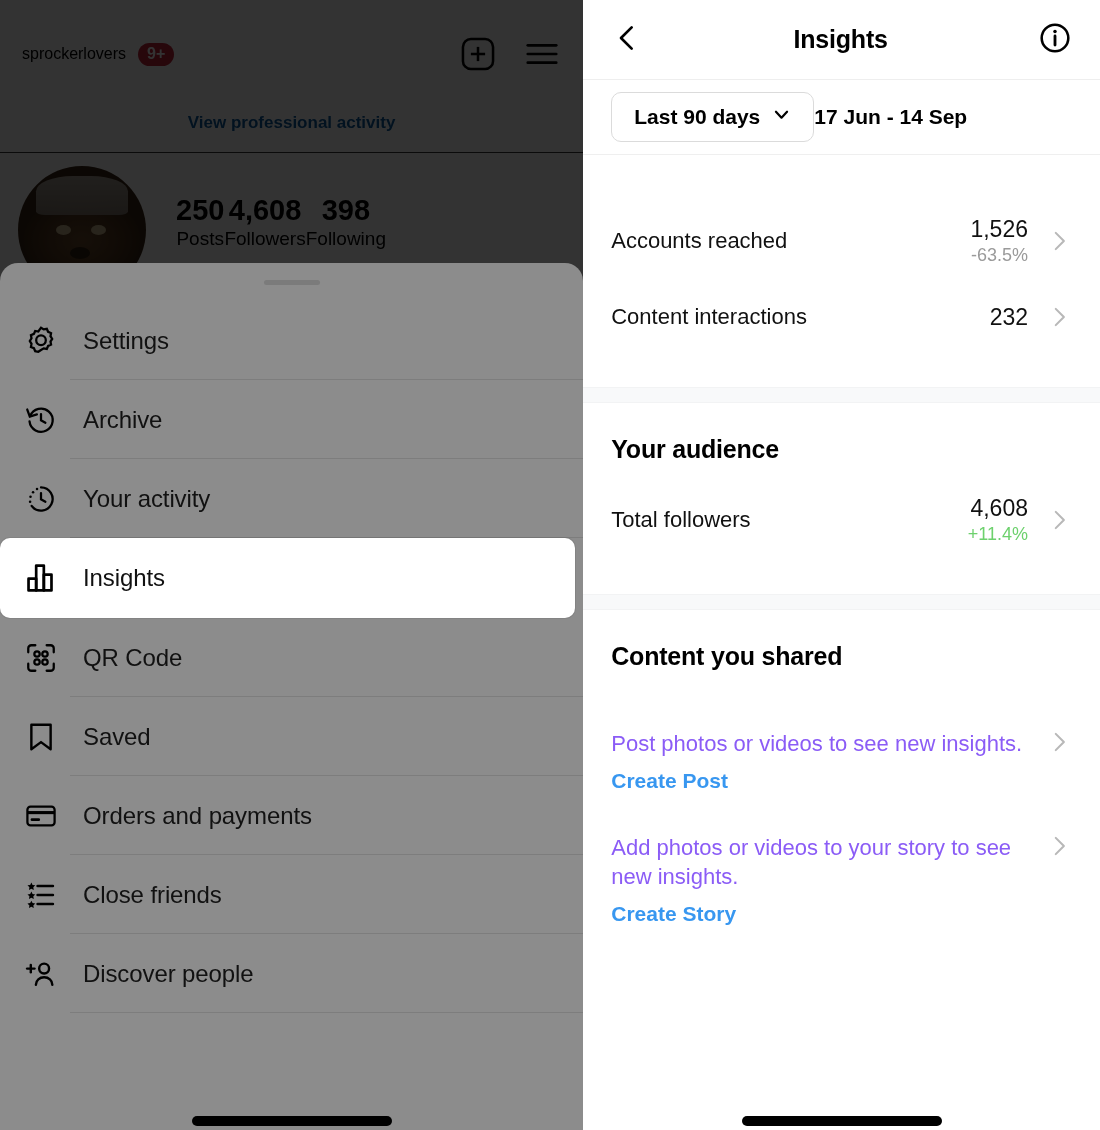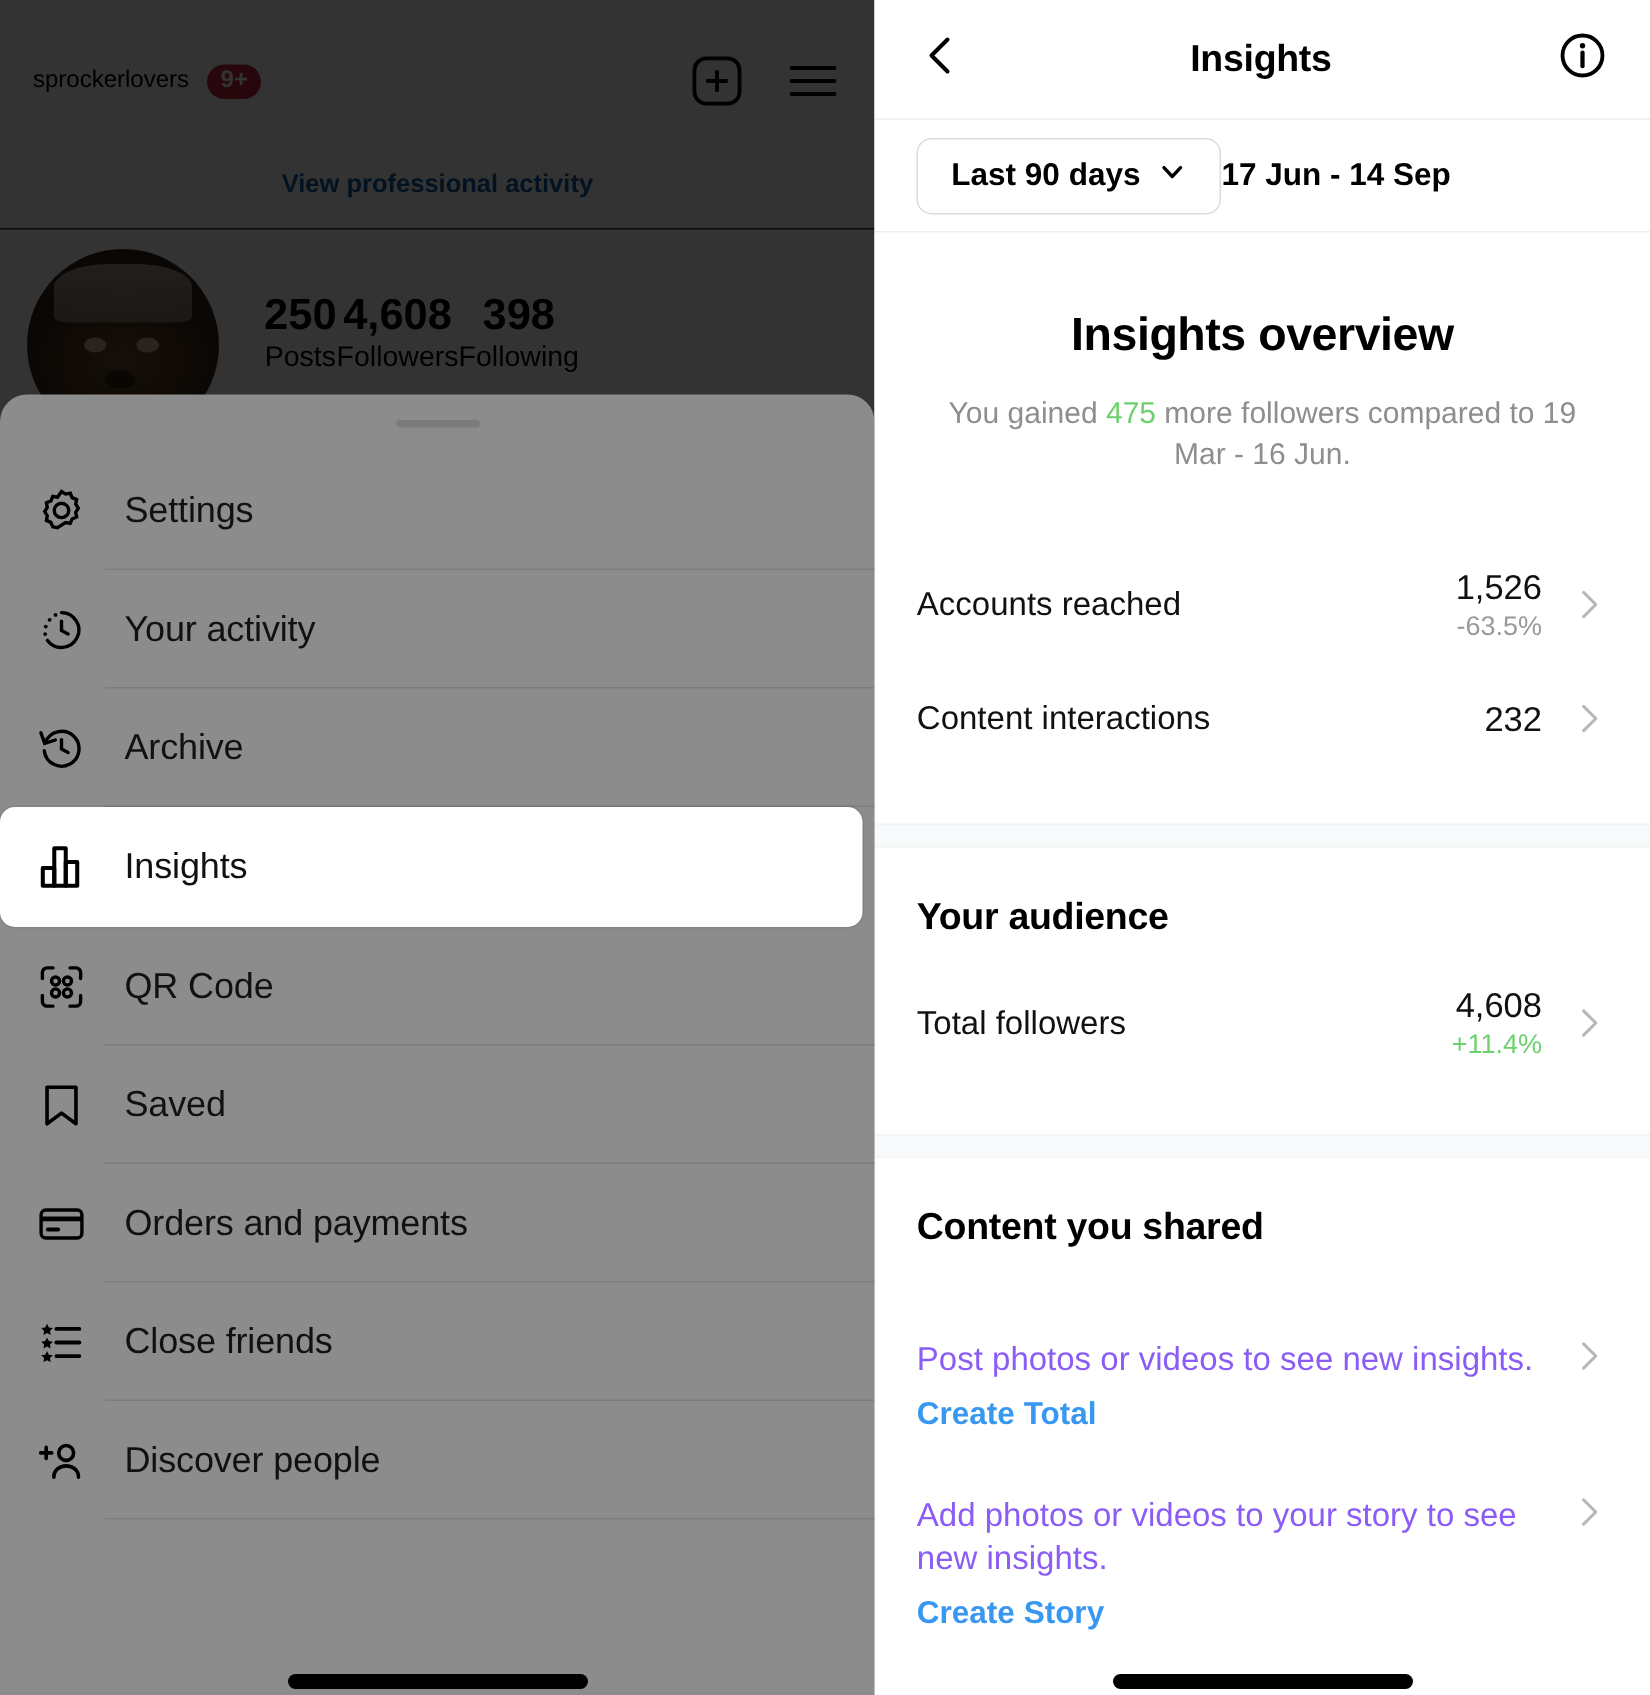--- a/index.html
+++ b/index.html
@@ -424,41 +424,41 @@
               <circle cx="12" cy="11.5" r="3.4"></circle>
             </svg>
           </span>
           <span class="mi-label">Settings</span>
           <span class="sep"></span>
         </div>
 
         <div class="menu-item">
           <span class="mi-icon">
             <svg width="34" height="34" viewBox="0 0 24 24" fill="none" stroke="#000" stroke-width="1.6" stroke-linecap="round">
+              <path d="M4.4 9.2A8.2 8.2 0 1 1 3.9 13"></path>
+              <polyline points="2.3,4.6 4.1,9.6 9.1,8"></polyline>
+              <polyline points="12,7.8 12,12.2 15.1,13.9"></polyline>
+            </svg>
+          </span>
+          <span class="mi-label">Archive</span>
+          <span class="sep"></span>
+        </div>
+
+        <div class="menu-item">
+          <span class="mi-icon">
+            <svg width="34" height="34" viewBox="0 0 24 24" fill="none" stroke="#000" stroke-width="1.6" stroke-linecap="round">
               <path d="M12 3.8a8.2 8.2 0 1 1-6.6 13.1"></path>
               <circle cx="4.3" cy="13.9" r=".9" fill="#000" stroke="none"></circle>
               <circle cx="4.6" cy="10.4" r=".9" fill="#000" stroke="none"></circle>
               <circle cx="6.4" cy="7.2" r=".9" fill="#000" stroke="none"></circle>
               <circle cx="9.2" cy="4.9" r=".9" fill="#000" stroke="none"></circle>
               <polyline points="12,7.8 12,12.2 15.1,13.9"></polyline>
             </svg>
           </span>
           <span class="mi-label">Your activity</span>
-          <span class="sep"></span>
-        </div>
-
-        <div class="menu-item">
-          <span class="mi-icon">
-            <svg width="34" height="34" viewBox="0 0 24 24" fill="none" stroke="#000" stroke-width="1.6" stroke-linecap="round">
-              <path d="M4.4 9.2A8.2 8.2 0 1 1 3.9 13"></path>
-              <polyline points="2.3,4.6 4.1,9.6 9.1,8"></polyline>
-              <polyline points="12,7.8 12,12.2 15.1,13.9"></polyline>
-            </svg>
-          </span>
-          <span class="mi-label">Archive</span>
           <span class="sep"></span>
         </div>
 
         <div class="menu-item selected">
           <span class="mi-icon">
             <svg width="34" height="34" viewBox="0 0 24 24" fill="none" stroke="#000" stroke-width="1.9" stroke-linejoin="round">
               <rect x="3.2" y="12.5" width="5.4" height="8.3"></rect>
               <rect x="8.6" y="3.2" width="5.4" height="17.6"></rect>
               <rect x="14" y="9.6" width="5.4" height="11.2"></rect>
             </svg>
@@ -561,24 +561,20 @@
         <span>Last 90 days</span>
         <span>
           <svg width="19" height="19" viewBox="0 0 24 24" fill="none" stroke="#000" stroke-width="2.8" stroke-linecap="round" stroke-linejoin="round">
             <polyline points="5,8.5 12,16 19,8.5"></polyline>
           </svg>
         </span>
       </div>
       <div class="range-dates">17 Jun - 14 Sep</div>
     </div>
 
-    <div class="overview">
-      <div class="ov-title">Insights overview</div>
-      <div class="ov-sub"><span>You gained </span><span class="hl">475</span><span> more followers compared to 19 Mar - 16 Jun.</span></div>
-    </div>
 
     <div style="height:48px"></div>
 
     <div class="metric-row">
       <span class="m-label">Accounts reached</span>
       <span class="m-values">
         <div class="m-num">1,526</div>
         <div class="m-delta neg">-63.5%</div>
       </span>
       <span class="chev">
@@ -621,21 +617,21 @@
 
     <div style="height:36px"></div>
     <div class="band"></div>
 
     <div class="section-title">Content you shared</div>
     <div style="height:58px"></div>
 
     <div class="shared-row">
       <div class="sr-main">
         <div class="sr-text">Post photos or videos to see new insights.</div>
-        <div class="sr-cta">Create Total</div>
+        <div class="sr-cta">Create Post</div>
       </div>
       <span class="chev">
         <svg width="26" height="26" viewBox="0 0 24 24" fill="none" stroke="#B8B8B8" stroke-width="1.9" stroke-linecap="round" stroke-linejoin="round">
             <polyline points="9,4.5 16.5,12 9,19.5"></polyline>
           </svg>
       </span>
     </div>
 
     <div style="height:40px"></div>
 

